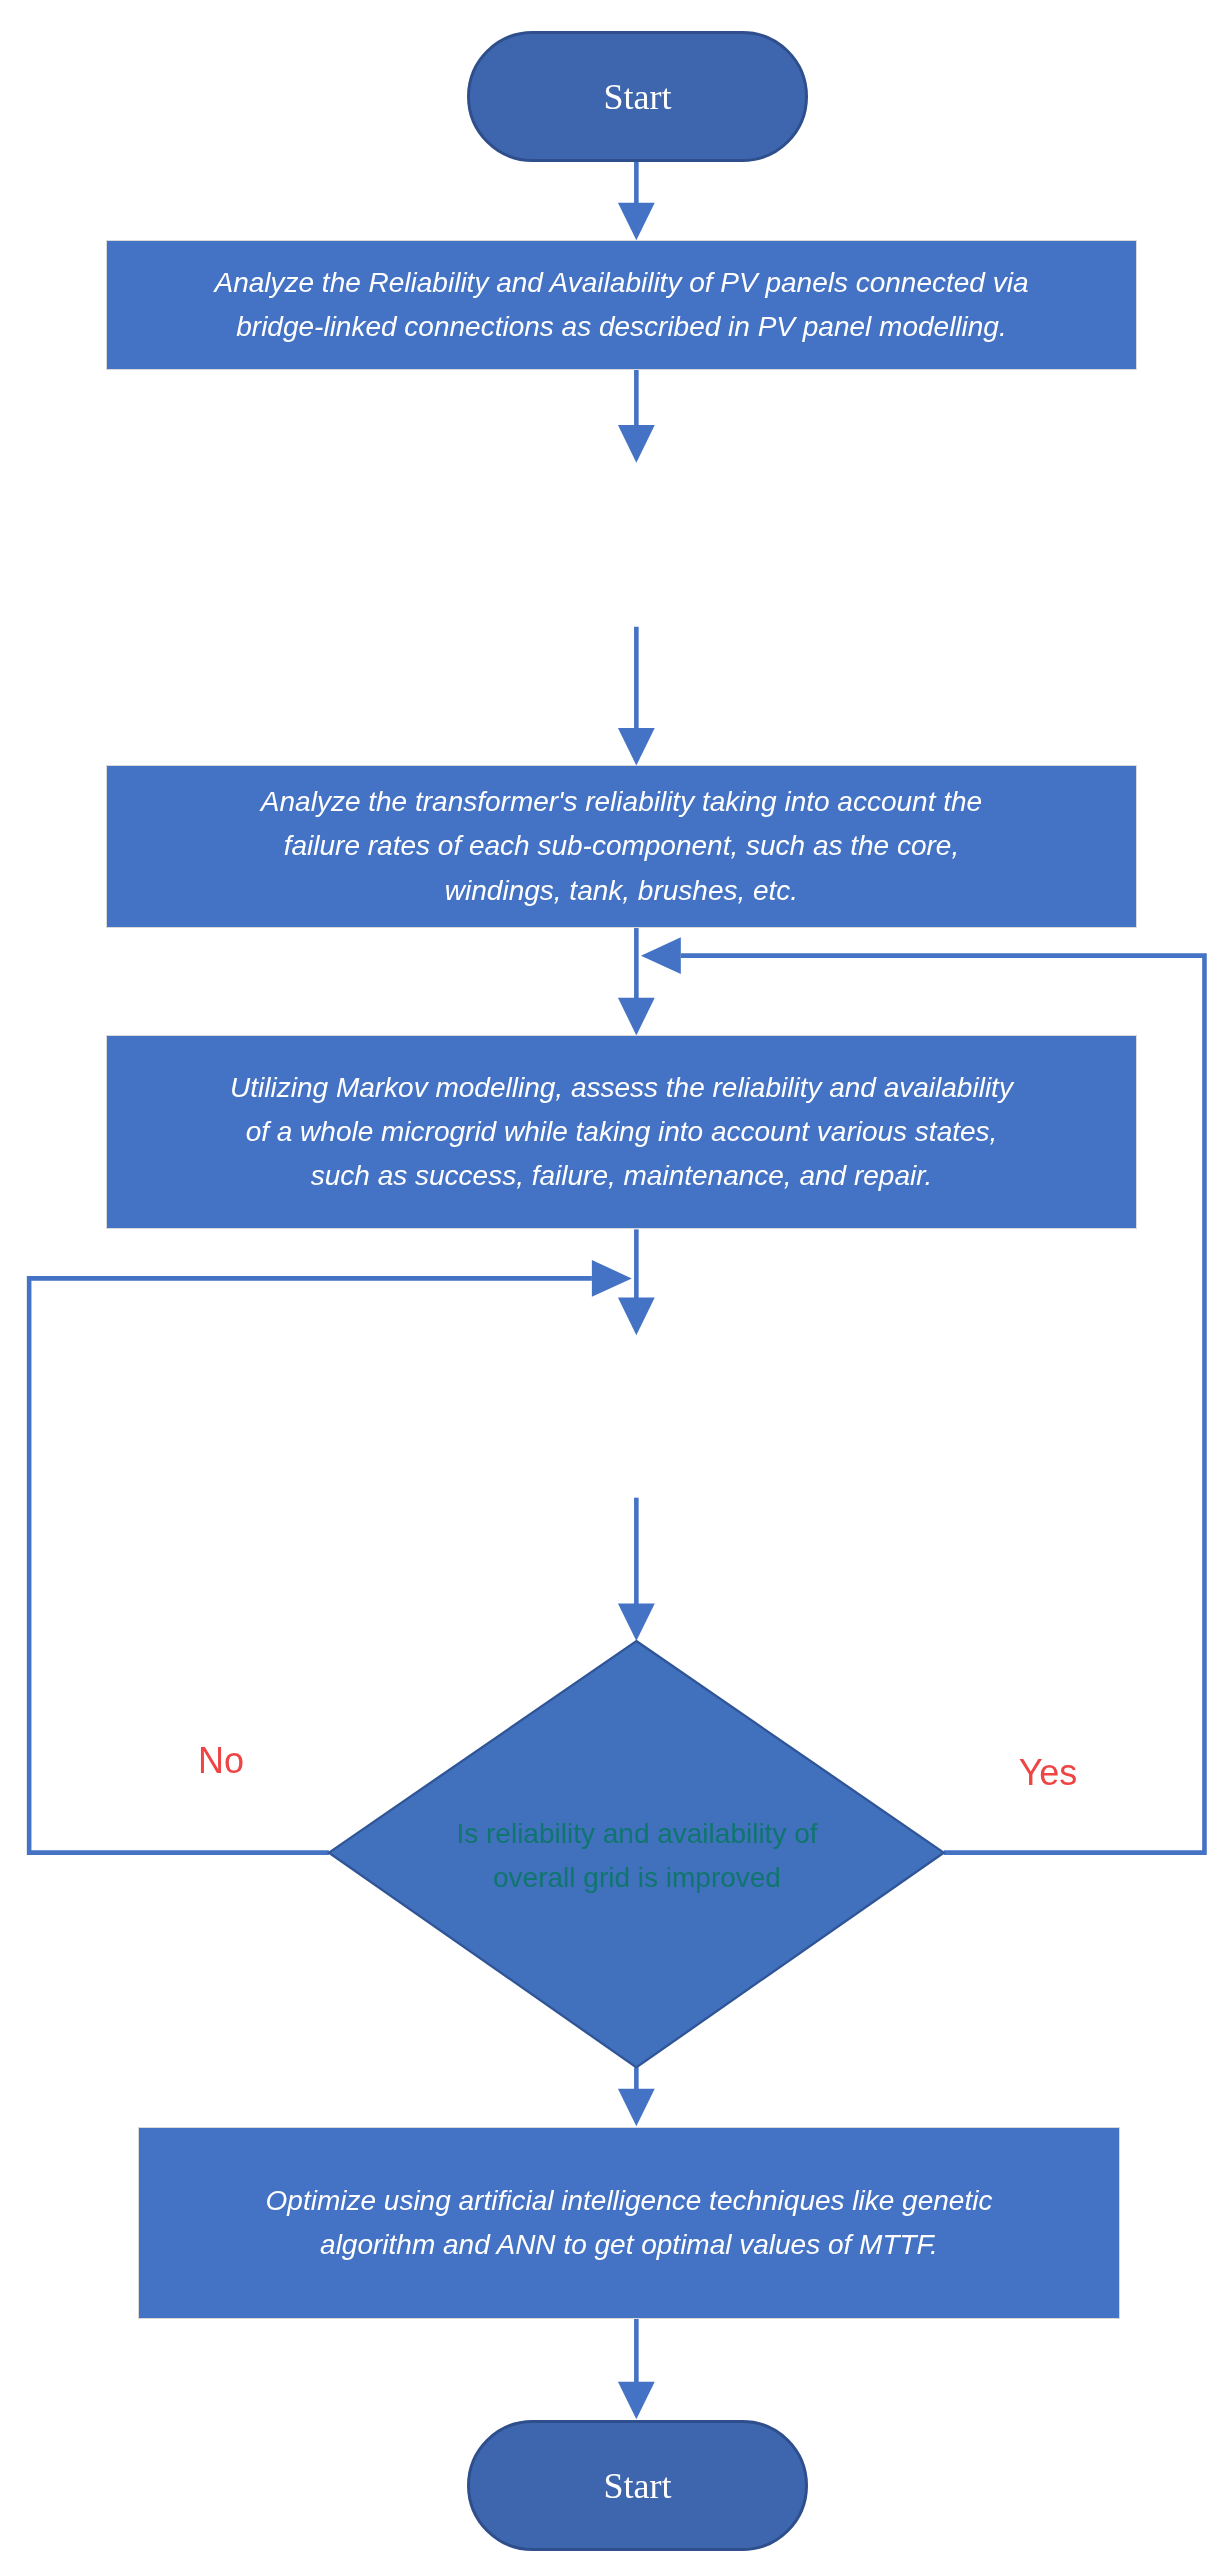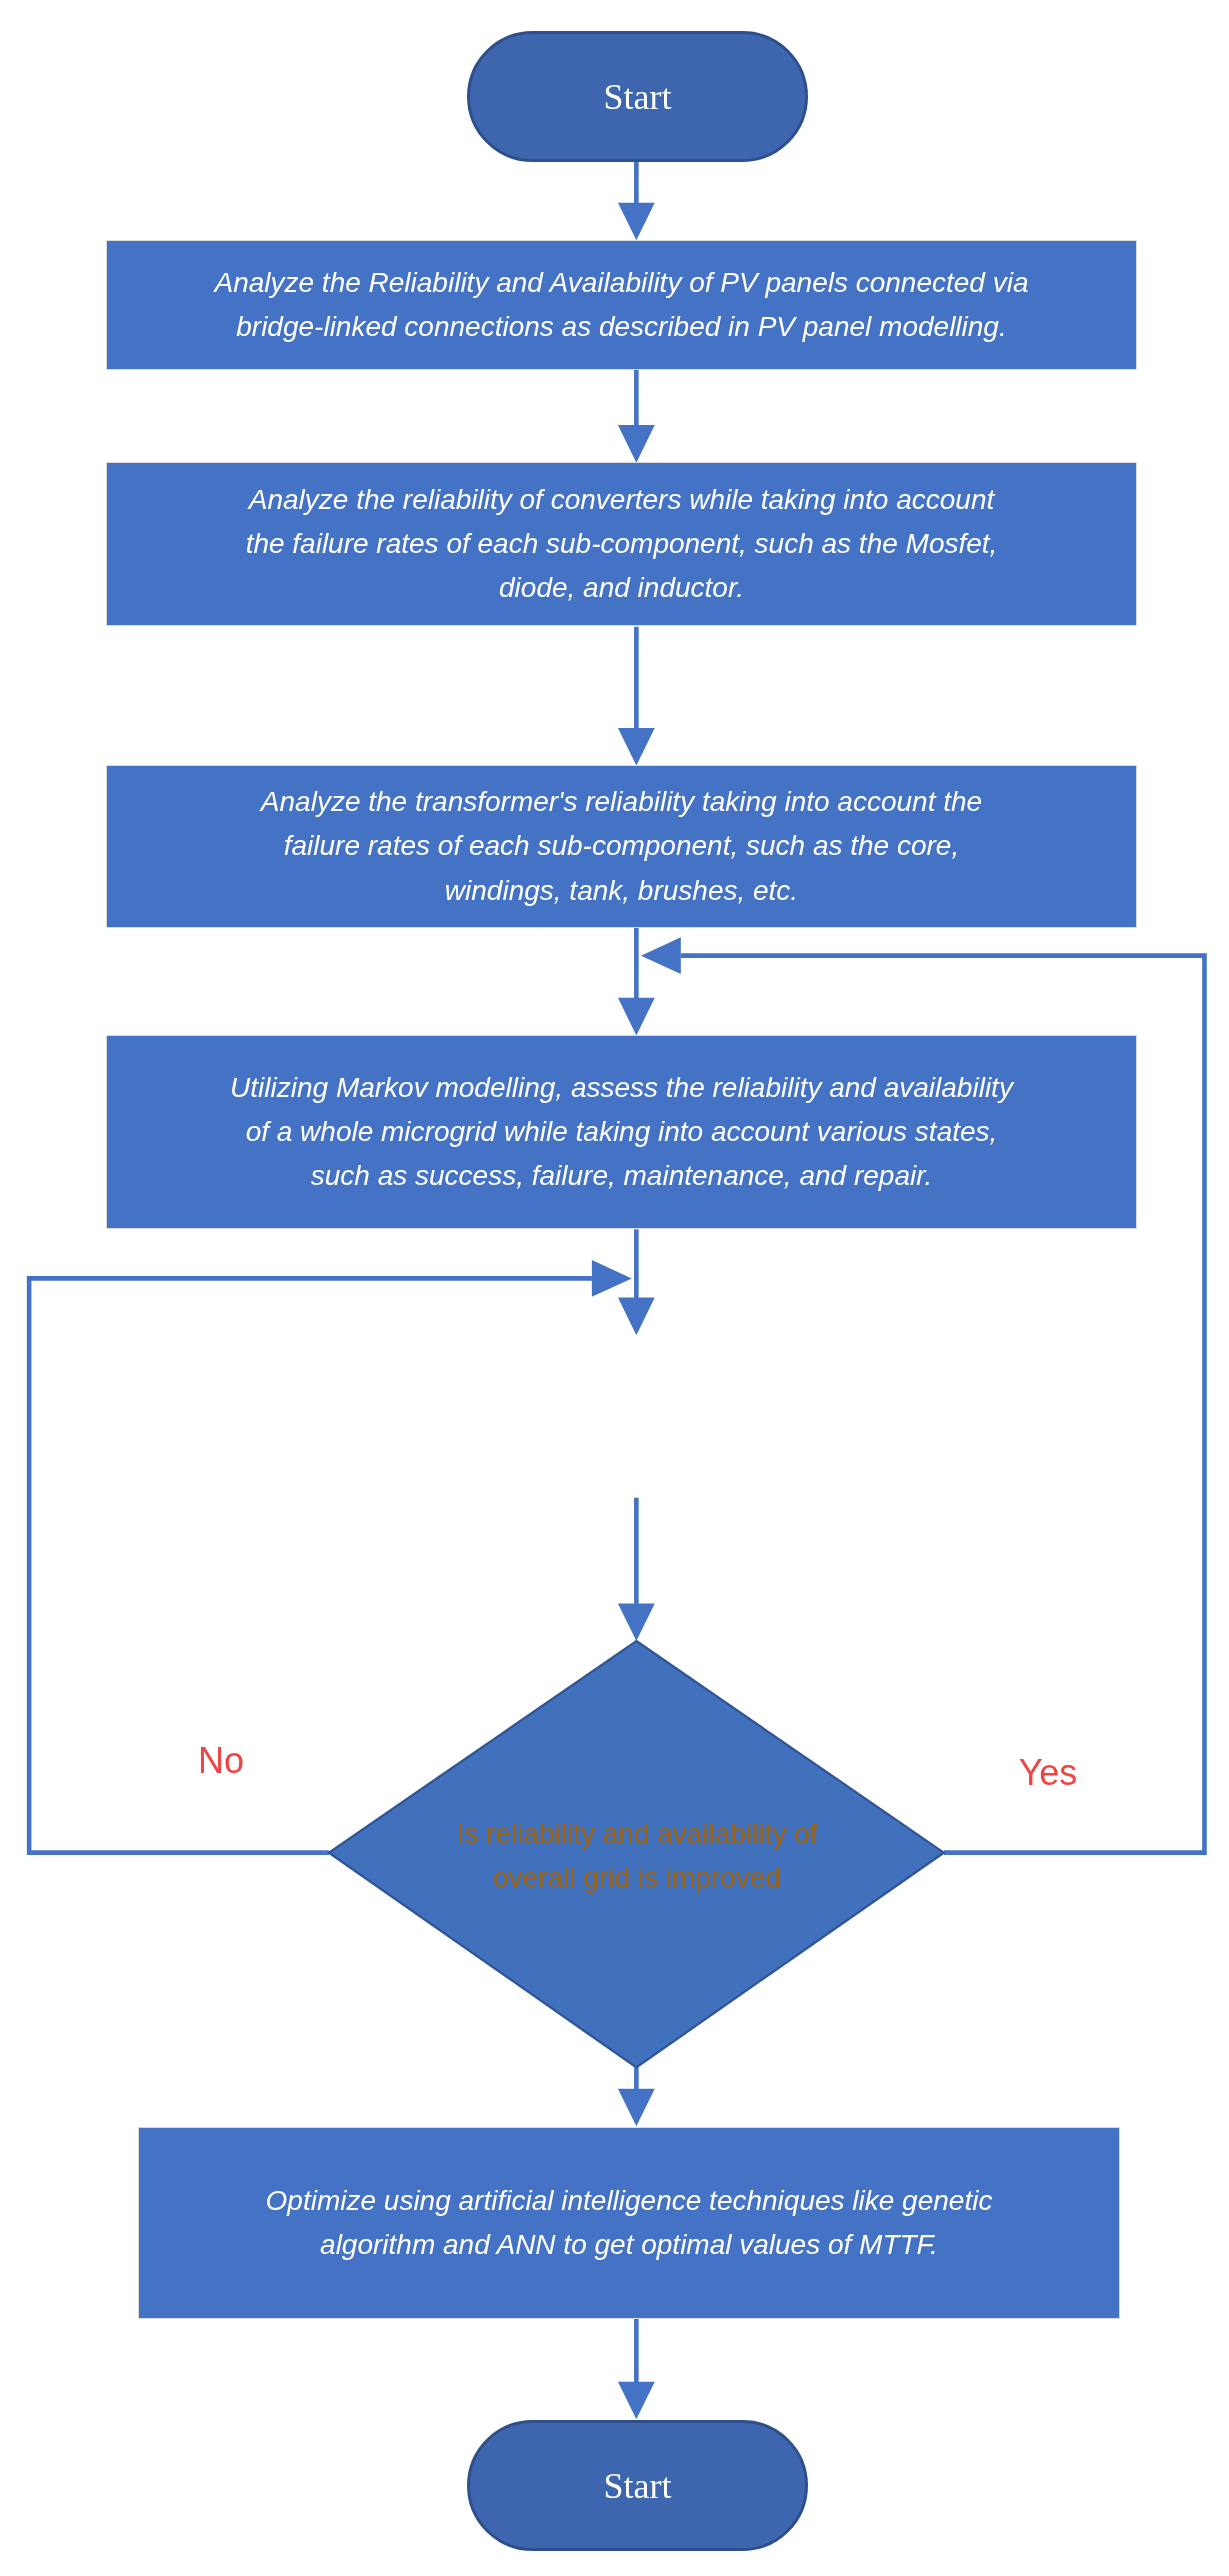--- a/index.html
+++ b/index.html
@@ -48,21 +48,21 @@
   .b1{left:106px;top:240px;width:1031px;height:130px;}
   .b2{left:106px;top:462px;width:1031px;height:164px;}
   .b3{left:106px;top:765px;width:1031px;height:163px;}
   .b4{left:106px;top:1035px;width:1031px;height:194px;}
   .b5{left:138px;top:1335px;width:982px;height:163px;}
   .b6{left:138px;top:2127px;width:982px;height:192px;justify-content:center;}
   .decision-text{
     position:absolute;
     left:637px;top:1856px;
     transform:translate(-50%,-50%);
-    color:#a16207;
+    color:#0f766e;
     text-align:center;
     font-size:28px;
     line-height:1.58;
     white-space:pre-line;
     width:583px;
   }
   .branch-label{
     position:absolute;
     transform:translate(-50%,-50%);
     color:#ef4444;
@@ -110,25 +110,20 @@
   </svg>
 
   <div class="terminal b-start">
     <span>Start</span>
   </div>
 
   <div class="rect-node b1">
     <span>Analyze the Reliability and Availability of PV panels connected via
 bridge-linked connections as described in PV panel modelling.</span>
   </div>
-  <div class="rect-node b2">
-    <span>Analyze the reliability of converters while taking into account
-the failure rates of each sub-component, such as the Mosfet,
-diode, and inductor.</span>
-  </div>
   <div class="rect-node b3">
     <span>Analyze the transformer's reliability taking into account the
 failure rates of each sub-component, such as the core,
 windings, tank, brushes, etc.</span>
   </div>
   <div class="rect-node b4">
     <span>Utilizing Markov modelling, assess the reliability and availability
 of a whole microgrid while taking into account various states,
 such as success, failure, maintenance, and repair.</span>
   </div>

